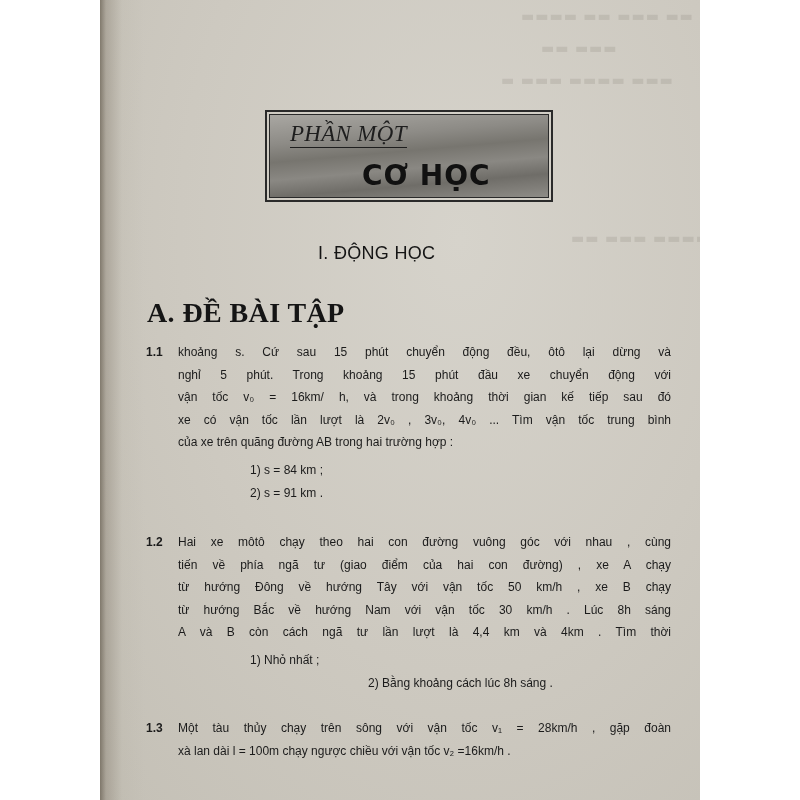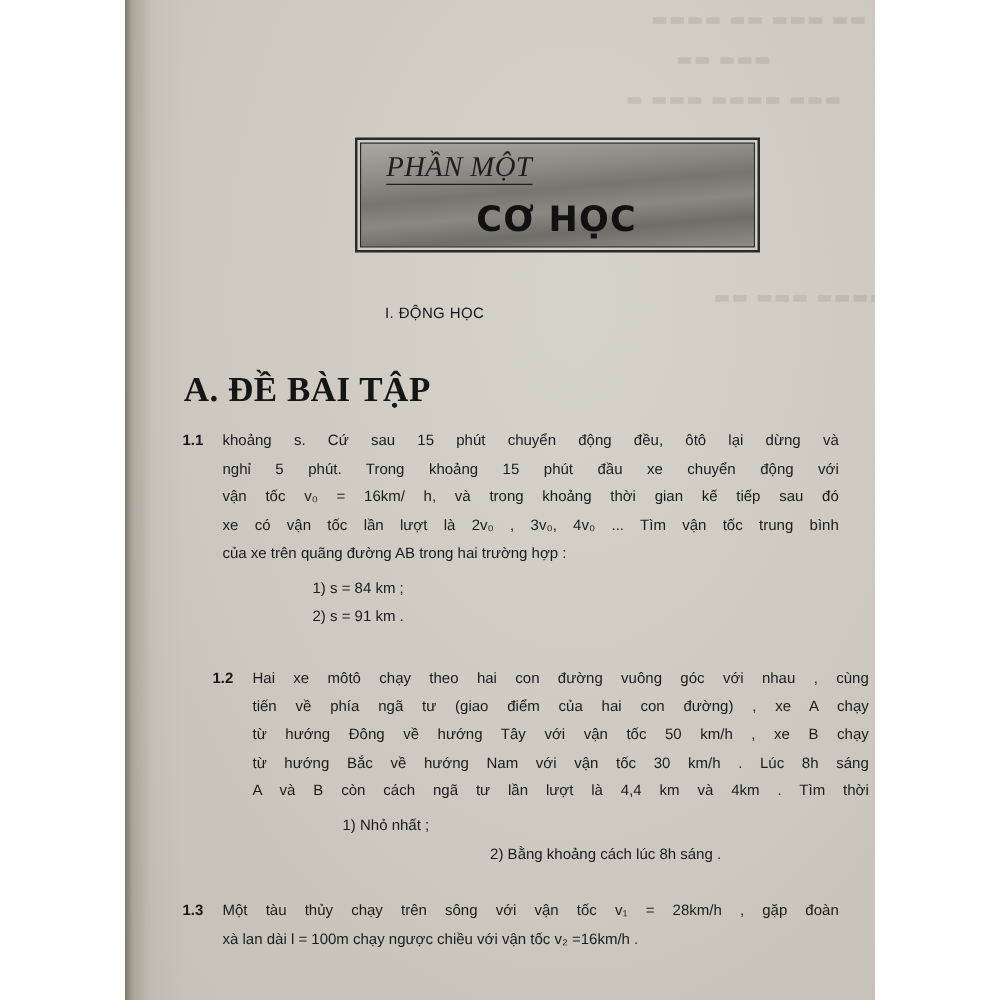--- a/index.html
+++ b/index.html
@@ -28,26 +28,25 @@
       font-size: 14px;
       transform: scaleX(-1);
       white-space: nowrap;
       letter-spacing: 1px;
     }
     
     .part-box {
       position: absolute;
       left: 165px;
       top: 110px;
-      width: 324px;
+      width: 288px;
       height: 92px;
       border: 2px solid #2a2a2a;
       padding: 2px;
       box-sizing: border-box;
-      margin-left: 19px;
     }
     .part-box-inner {
       position: absolute;
       inset: 2px;
       border: 1px solid #2a2a2a;
       background:
         linear-gradient(175deg, #a9a7a2 0%, #8d8b86 28%, #77756f 45%, #8a8883 62%, #6f6d68 78%, #8e8c87 100%);
     }
     .part-label {
       position: absolute;
@@ -66,24 +65,24 @@
       left: 92px;
       top: 44px;
       font-family: "DejaVu Sans", sans-serif;
       font-weight: bold;
       font-size: 28px;
       color: #111;
       letter-spacing: 1px;
     }
     .chapter-title {
       position: absolute;
-      left: 208px;
+      left: 218px;
       top: 243px;
       font-family: "Liberation Sans", sans-serif;
-      font-size: 12px;
+      font-size: 18px;
       color: #151515;
       letter-spacing: 0.3px;
     }
     .section-title {
       position: absolute;
       left: 47px;
       top: 297px;
       font-family: "Liberation Serif", serif;
       font-weight: bold;
       font-size: 28px;
@@ -144,21 +143,21 @@
     <span class="num">1.1</span>
     <span class="line">khoảng s. Cứ sau 15 phút chuyển động đều, ôtô lại dừng và</span>
     <span class="line">nghỉ 5 phút. Trong khoảng 15 phút đầu xe chuyển động với</span>
     <span class="line">vận tốc v₀ = 16km/ h, và trong khoảng thời gian kế tiếp sau đó</span>
     <span class="line">xe có vận tốc lần lượt là 2v₀ , 3v₀, 4v₀ ... Tìm vận tốc trung bình</span>
     <span class="line last">của xe trên quãng đường AB trong hai trường hợp :</span>
     <span class="sub" style="margin-left:104px;margin-top:5px;">1)   s = 84 km ;</span>
     <span class="sub" style="margin-left:104px;">2)   s = 91 km .</span>
   </div>
 
-  <div class="problem" style="top:531px;margin-left:24px;">
+  <div class="problem" style="top:531px;">
     <span class="num">1.2</span>
     <span class="line">Hai xe môtô chạy theo hai con đường vuông góc với nhau , cùng</span>
     <span class="line">tiến về phía ngã tư (giao điểm của hai con đường) , xe A chạy</span>
     <span class="line">từ hướng Đông về hướng Tây với vận tốc 50 km/h , xe B chạy</span>
     <span class="line">từ hướng Bắc về hướng Nam với vận tốc 30 km/h . Lúc 8h sáng</span>
     <span class="line">A và B còn cách ngã tư lần lượt là 4,4 km và 4km . Tìm thời</span>
     <span class="sub" style="margin-left:104px;margin-top:5px;">1) Nhỏ nhất ;</span>
     <span class="sub" style="margin-left:104px;text-align:center;">2) Bằng khoảng cách lúc 8h sáng .</span>
   </div>
 

